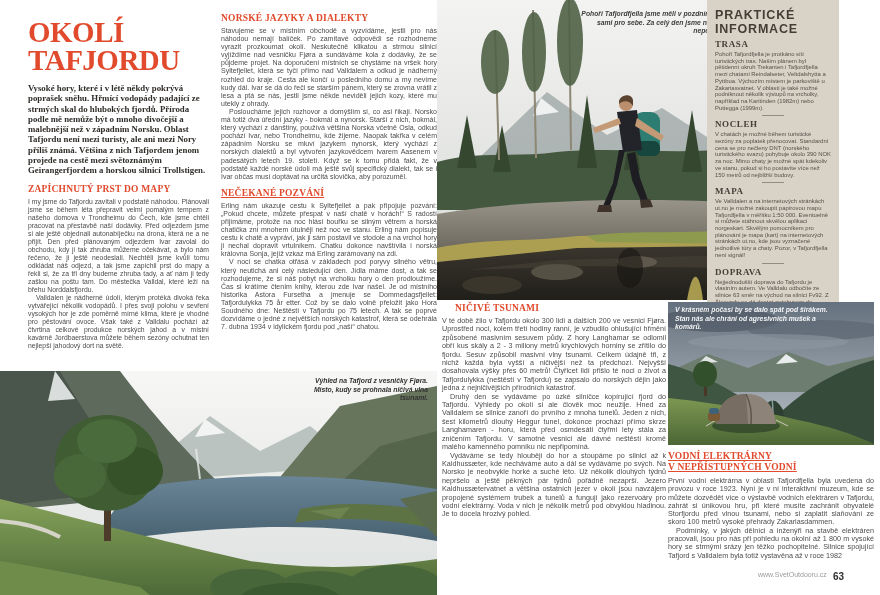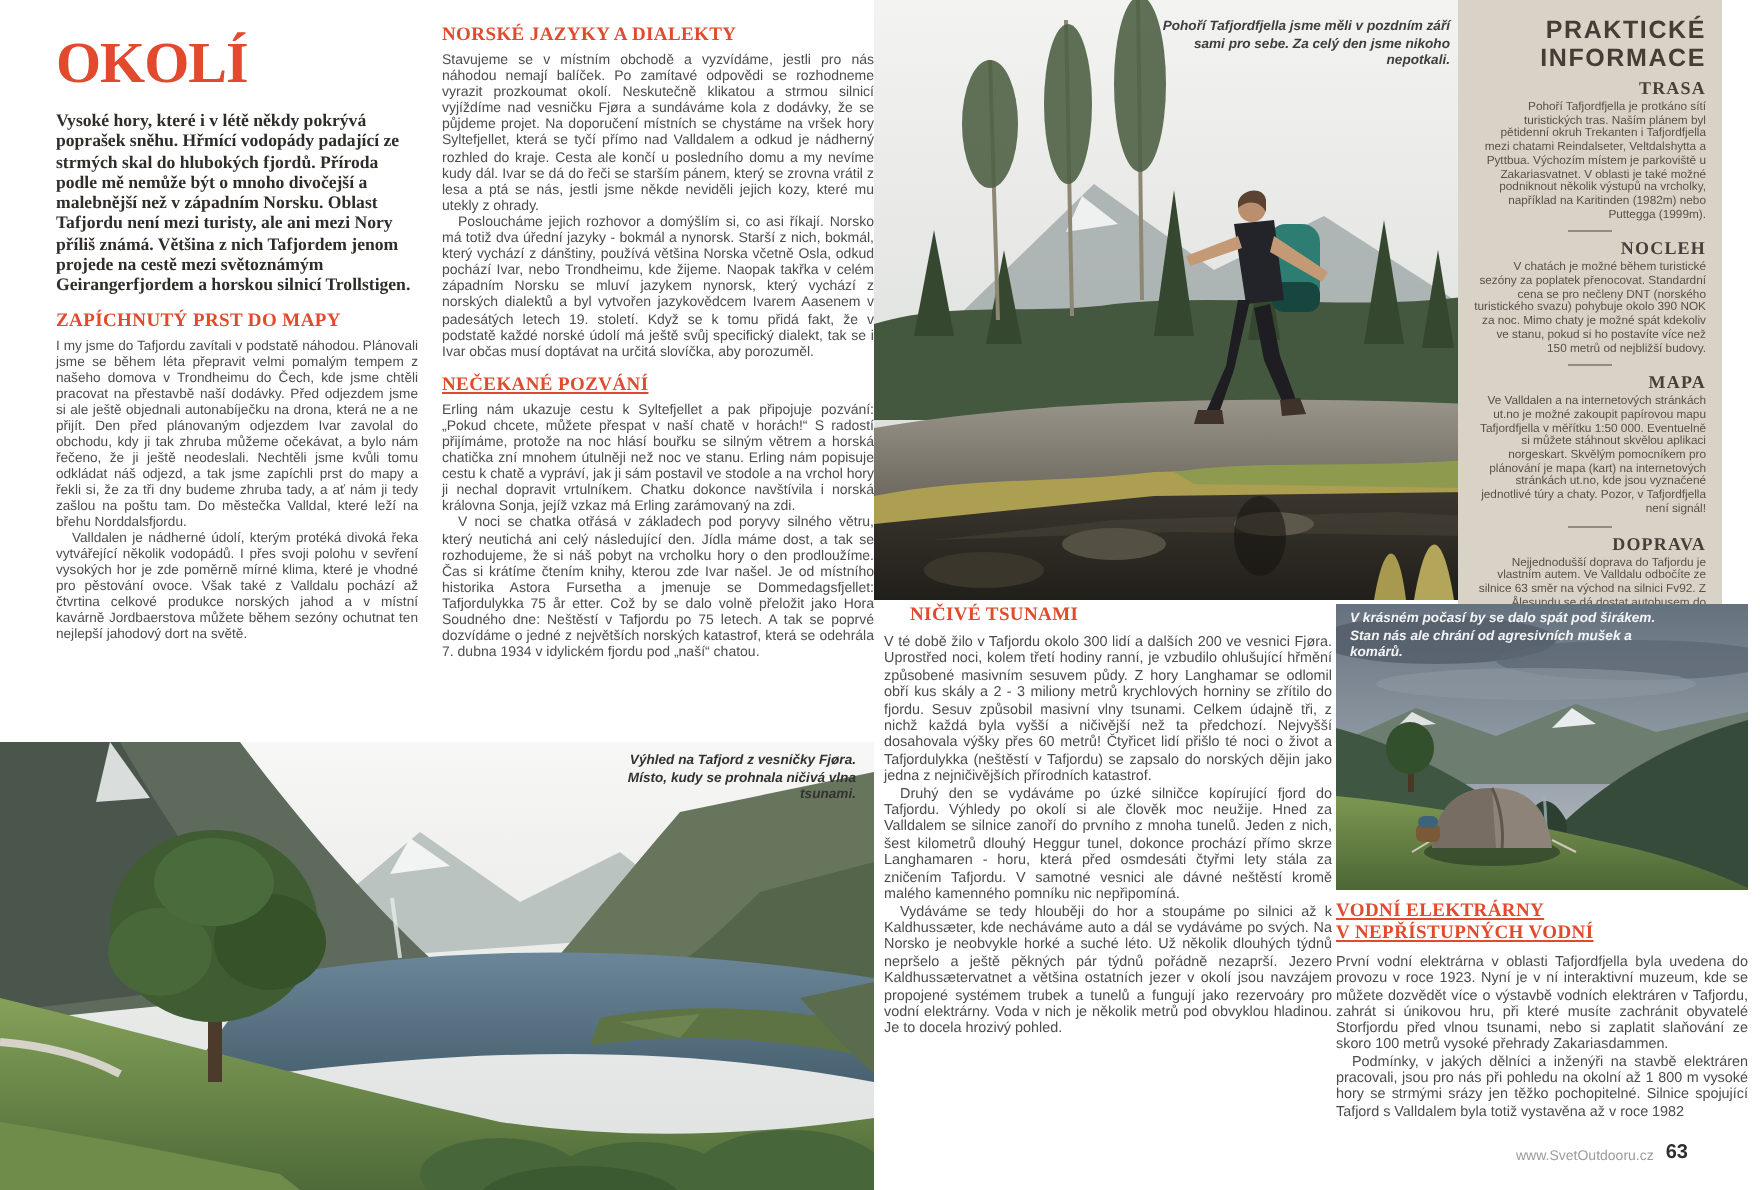--- a/index.html
+++ b/index.html
@@ -28,49 +28,50 @@
   .photo svg{display:block;width:100%;height:100%;}
   .photo-hiker{left:437px;top:0;width:298px;height:300px;}
   .photo-fjord{left:0;top:371px;width:437px;height:224px;}
   .photo-tent{left:668px;top:302px;width:206px;height:143px;}
   .caption{position:absolute;font-weight:bold;font-style:italic;
            font-size:6.8px;line-height:8.6px;}
   .cap-hiker{top:10px;right:10px;width:150px;text-align:right;color:#3d3d3d;}
   .cap-fjord{top:6px;right:9px;width:122px;text-align:right;color:#323232;}
   .cap-tent{top:4px;left:7px;width:165px;text-align:left;color:rgba(255,255,255,0.93);}
   
-  .sidebar{position:absolute;left:729px;top:0;width:132px;min-height:296px;
+  .sidebar{position:absolute;left:707px;top:0;width:132px;min-height:296px;
            background:#d9d2c6;border-radius:0 0 5px 5px;box-sizing:border-box;
-           padding:9px 8px 8px 8px;text-align:right;}
+           padding:9px 8px 8px 8px;text-align:left;}
   .sb-title{font-weight:bold;font-size:12.5px;line-height:13.5px;letter-spacing:0.8px;
             color:#453e36;margin:0 0 3px 0;}
   .sb-head{font-family:"Liberation Serif",serif;font-weight:bold;font-size:9px;
            line-height:11px;letter-spacing:0.6px;color:#47403a;margin:2px 0 1px 0;}
   .sb-rule{width:22px;height:1px;background:#948c7e;margin:4px auto 3px auto;}
   .sb-text{font-size:5.9px;line-height:6.7px;color:#57504a;margin:0;}
   
   .col-tsunami{position:absolute;left:442px;top:303px;width:224px;}
   .col-tsunami p.body{font-size:7.2px;line-height:8.4px;}
   .col-tsunami h2.sec{margin-top:0;margin-left:13px;}
   .col-hydro{position:absolute;left:668px;top:451px;width:206px;}
   .col-hydro p.body{font-size:7.2px;line-height:8.3px;}
   .col-hydro h2.sec{margin-top:0;margin-bottom:4px;text-decoration:underline;}
   
-  .footer{position:absolute;top:571px;right:36px;display:flex;align-items:flex-end;gap:6px;}
+  .footer{position:absolute;top:571px;right:36px;display:flex;align-items:flex-start;gap:6px;}
   .footer .site{font-size:7px;color:#9b9b9b;}
   .footer .pnum{font-size:10px;font-weight:bold;color:#2f2f2f;}
 </style>
 </head>
 <body>
 
 <div class="page">
 
   <div class="col-left">
     <h1 class="headline">
       <span>OKOLÍ</span>
+      <span>TAFJORDU</span>
     </h1>
     <p class="lead">Vysoké hory, které i v létě někdy pokrývá poprašek sněhu. Hřmící vodopády padající ze strmých skal do hlubokých fjordů. Příroda podle mě nemůže být o mnoho divočejší a malebnější než v západním Norsku. Oblast Tafjordu není mezi turisty, ale ani mezi Nory příliš známá. Většina z nich Tafjordem jenom projede na cestě mezi světoznámým Geirangerfjordem a horskou silnicí Trollstigen.</p>
     <h2 class="sec">ZAPÍCHNUTÝ PRST DO MAPY</h2>
     <p class="body">I my jsme do Tafjordu zavítali v podstatě náhodou. Plánovali jsme se během léta přepravit velmi pomalým tempem z našeho domova v Trondheimu do Čech, kde jsme chtěli pracovat na přestavbě naší dodávky. Před odjezdem jsme si ale ještě objednali autonabíječku na drona, která ne a ne přijít. Den před plánovaným odjezdem Ivar zavolal do obchodu, kdy ji tak zhruba můžeme očekávat, a bylo nám řečeno, že ji ještě neodeslali. Nechtěli jsme kvůli tomu odkládat náš odjezd, a tak jsme zapíchli prst do mapy a řekli si, že za tři dny budeme zhruba tady, a ať nám ji tedy zašlou na poštu tam. Do městečka Valldal, které leží na břehu Norddalsfjordu.</p>
     <p class="body ind">Valldalen je nádherné údolí, kterým protéká divoká řeka vytvářející několik vodopádů. I přes svoji polohu v sevření vysokých hor je zde poměrně mírné klima, které je vhodné pro pěstování ovoce. Však také z Valldalu pochází až čtvrtina celkové produkce norských jahod a v místní kavárně Jordbaerstova můžete během sezóny ochutnat ten nejlepší jahodový dort na světě.</p>
   </div>
 
   <div class="col-mid">
     <h2 class="sec">NORSKÉ JAZYKY A DIALEKTY</h2>
     <p class="body">Stavujeme se v místním obchodě a vyzvídáme, jestli pro nás náhodou nemají balíček. Po zamítavé odpovědi se rozhodneme vyrazit prozkoumat okolí. Neskutečně klikatou a strmou silnicí vyjíždíme nad vesničku Fjøra a sundáváme kola z dodávky, že se půjdeme projet. Na doporučení místních se chystáme na vršek hory Syltefjellet, která se tyčí přímo nad Valldalem a odkud je nádherný rozhled do kraje. Cesta ale končí u posledního domu a my nevíme kudy dál. Ivar se dá do řeči se starším pánem, který se zrovna vrátil z lesa a ptá se nás, jestli jsme někde neviděli jejich kozy, které mu utekly z ohrady.</p>

